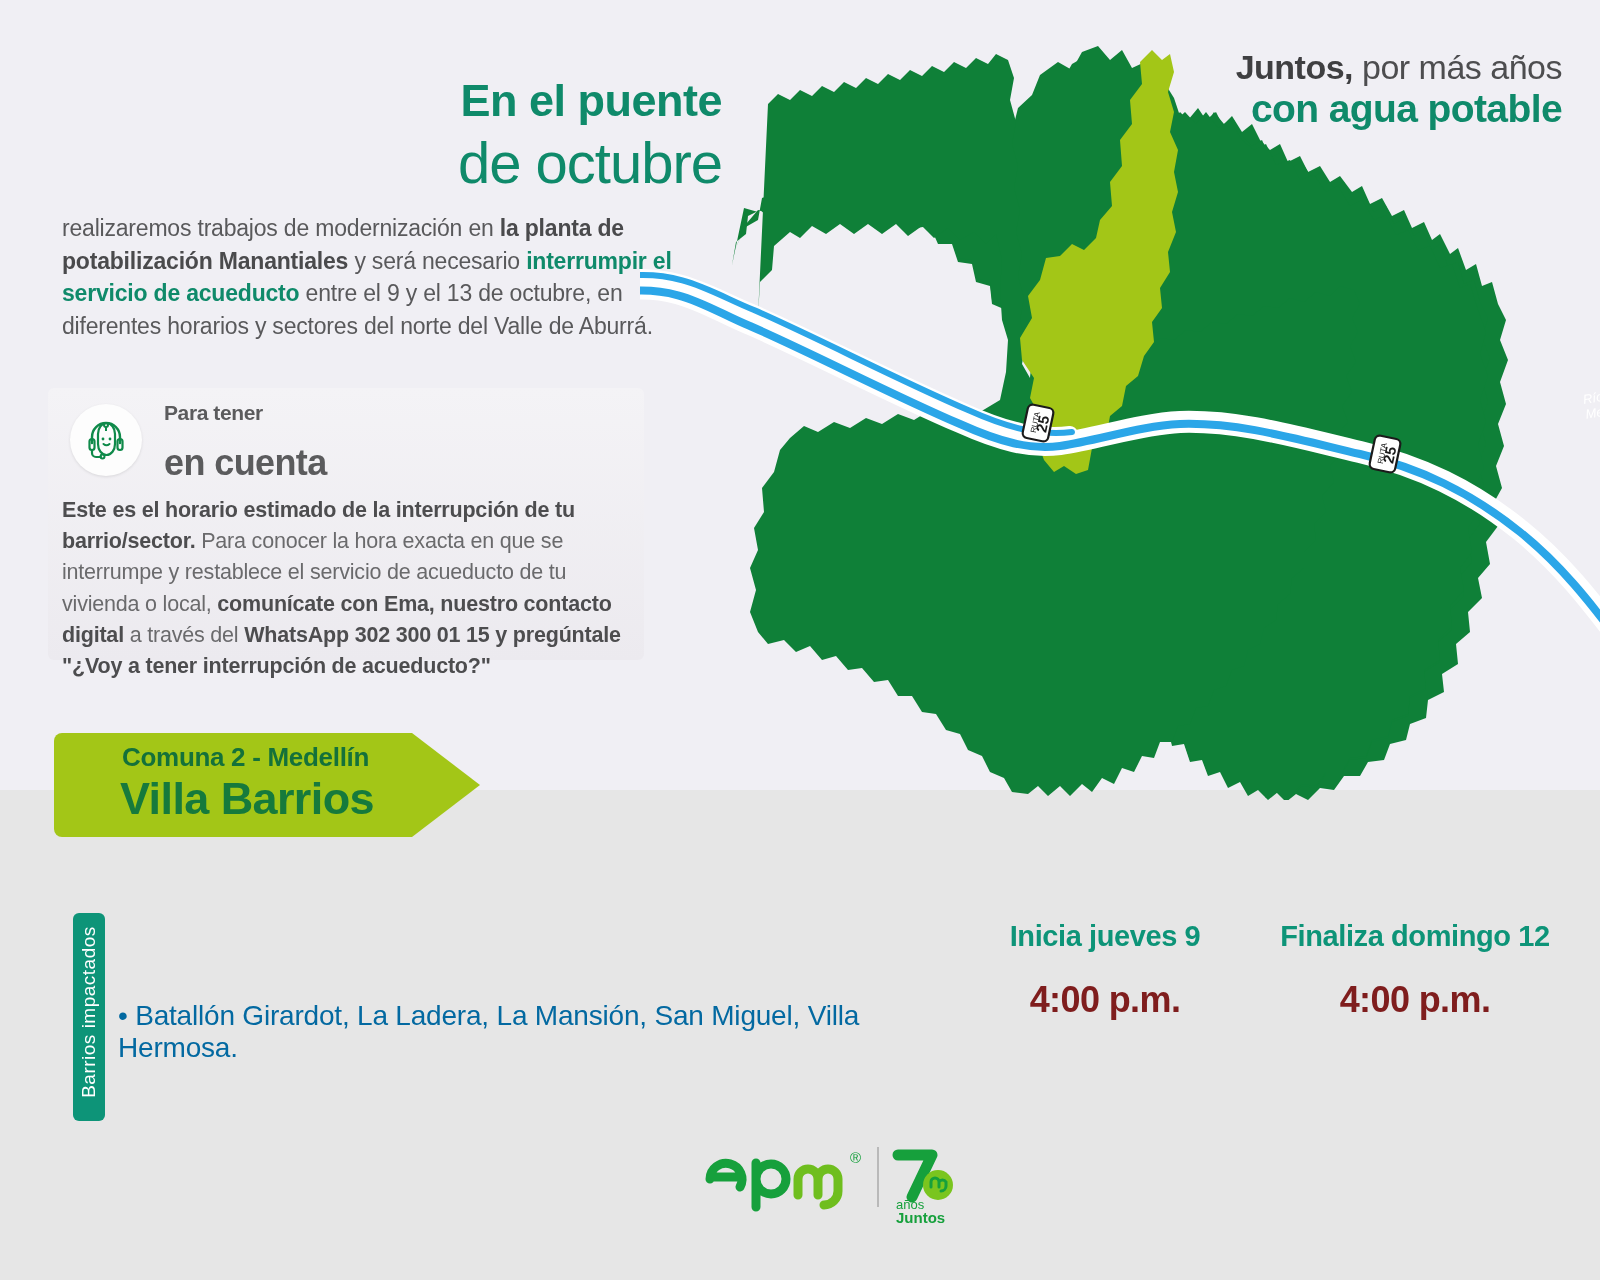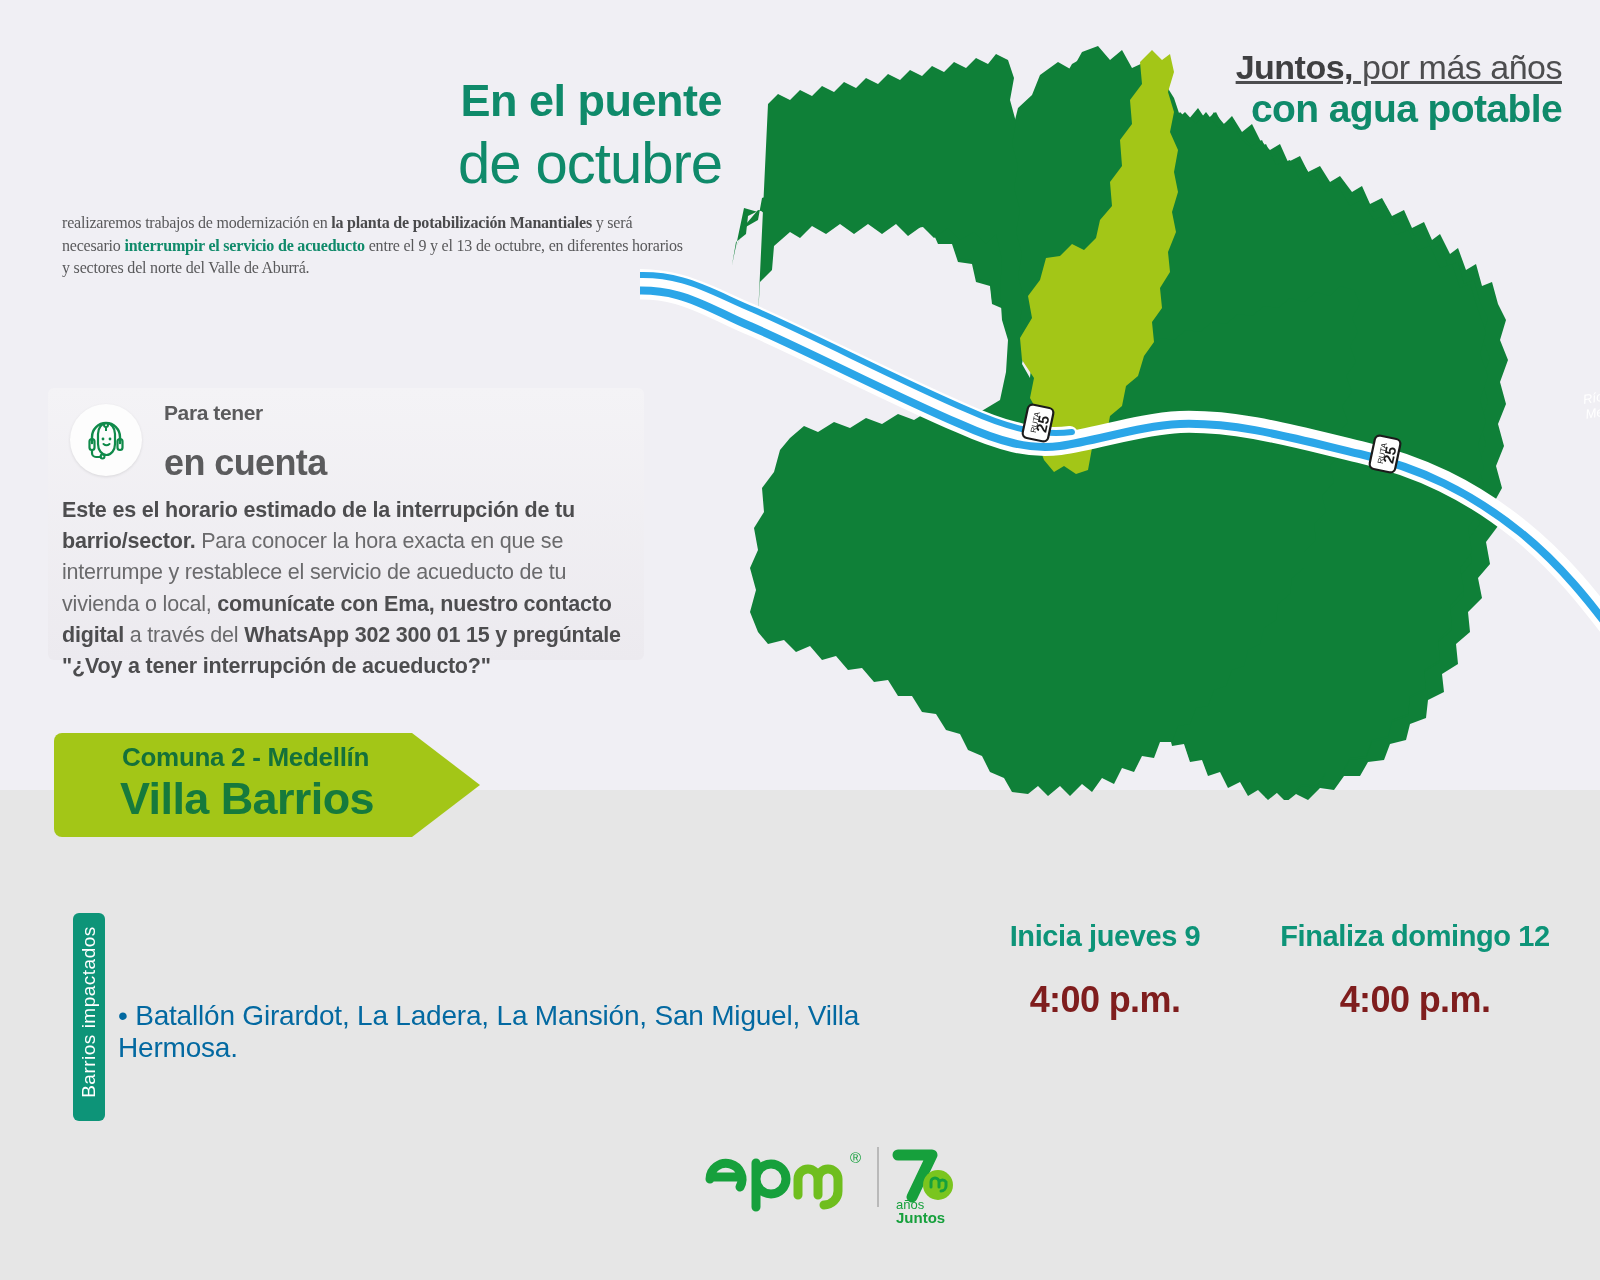--- a/index.html
+++ b/index.html
@@ -14,21 +14,21 @@
   
   .band-top   { position:absolute; left:0; top:0;   width:1600px; height:790px; background:#f0eff4; }
   .band-bot   { position:absolute; left:0; top:790px; width:1600px; height:490px; background:#e6e6e6; }
 
   
   .headline { position:absolute; left:62px; top:78px; width:660px;text-align:right; }
   .hl1 { font-size:45px; font-weight:bold; color:#0f8a6a; letter-spacing:-0.5px; line-height:1.0; }
   .hl2 { font-size:58px; color:#0f8a6a; letter-spacing:-1px; line-height:1.05; margin-top:10px; font-weight:400;}
 
   .lead { position:absolute; left:62px; top:212px; width:625px;
-          font-size:16px; line-height:1.42; color:#59595b; letter-spacing:-0.2px;font-family:Liberation Serif, serif; }
+          font-size:23px; line-height:1.42; color:#59595b; letter-spacing:-0.2px; }
   .lead b { color:#4a4a4c; font-weight:bold; }
   .lead .grn { color:#0f8a6a; font-weight:bold; }
 
   
   .note-card { position:absolute; left:48px; top:388px; width:596px; height:272px;
                background:linear-gradient(180deg,#f4f3f6 0%, #eceaef 100%); border-radius:6px; }
   .note-icon { position:absolute; left:70px; top:404px; width:72px; height:72px;
                background:#fdfdfd; border-radius:50%; box-shadow:0 1px 3px rgba(0,0,0,.10);
                display:flex; align-items:center; justify-content:center; }
   .note-title { position:absolute; left:164px; top:402px; }
@@ -61,21 +61,21 @@
   
   .logo { position:absolute; left:700px; top:1133px; width:260px; height:92px; }
 
   
   .map { position:absolute; left:640px; top:20px; width:960px; height:780px; }
   .maplabel { position:absolute; pointer-events:none; }
   .ml-rio    { left:944px; top:368px; font-size:13px; color:#ffffff; transform:rotate(-9deg); font-style:italic; }
 
   
   .rhead { position:absolute; right:38px; top:48px; text-align:right; }
-  .rh1 { font-size:34px; color:#4d4d4f; letter-spacing:-0.5px; line-height:1.15;text-decoration:underline; }
+  .rh1 { font-size:34px; color:#4d4d4f; letter-spacing:-0.5px; line-height:1.15; }
   .rh1 b { color:#3f3f41; font-weight:bold; }
   .rh2 { font-size:39px; color:#0f8a6a; font-weight:bold; letter-spacing:-0.6px; line-height:1.12; }
 </style>
 </head>
 <body>
 
 <div id="root">
 
   <div class="band-top"></div>
   <div class="band-bot"></div>

